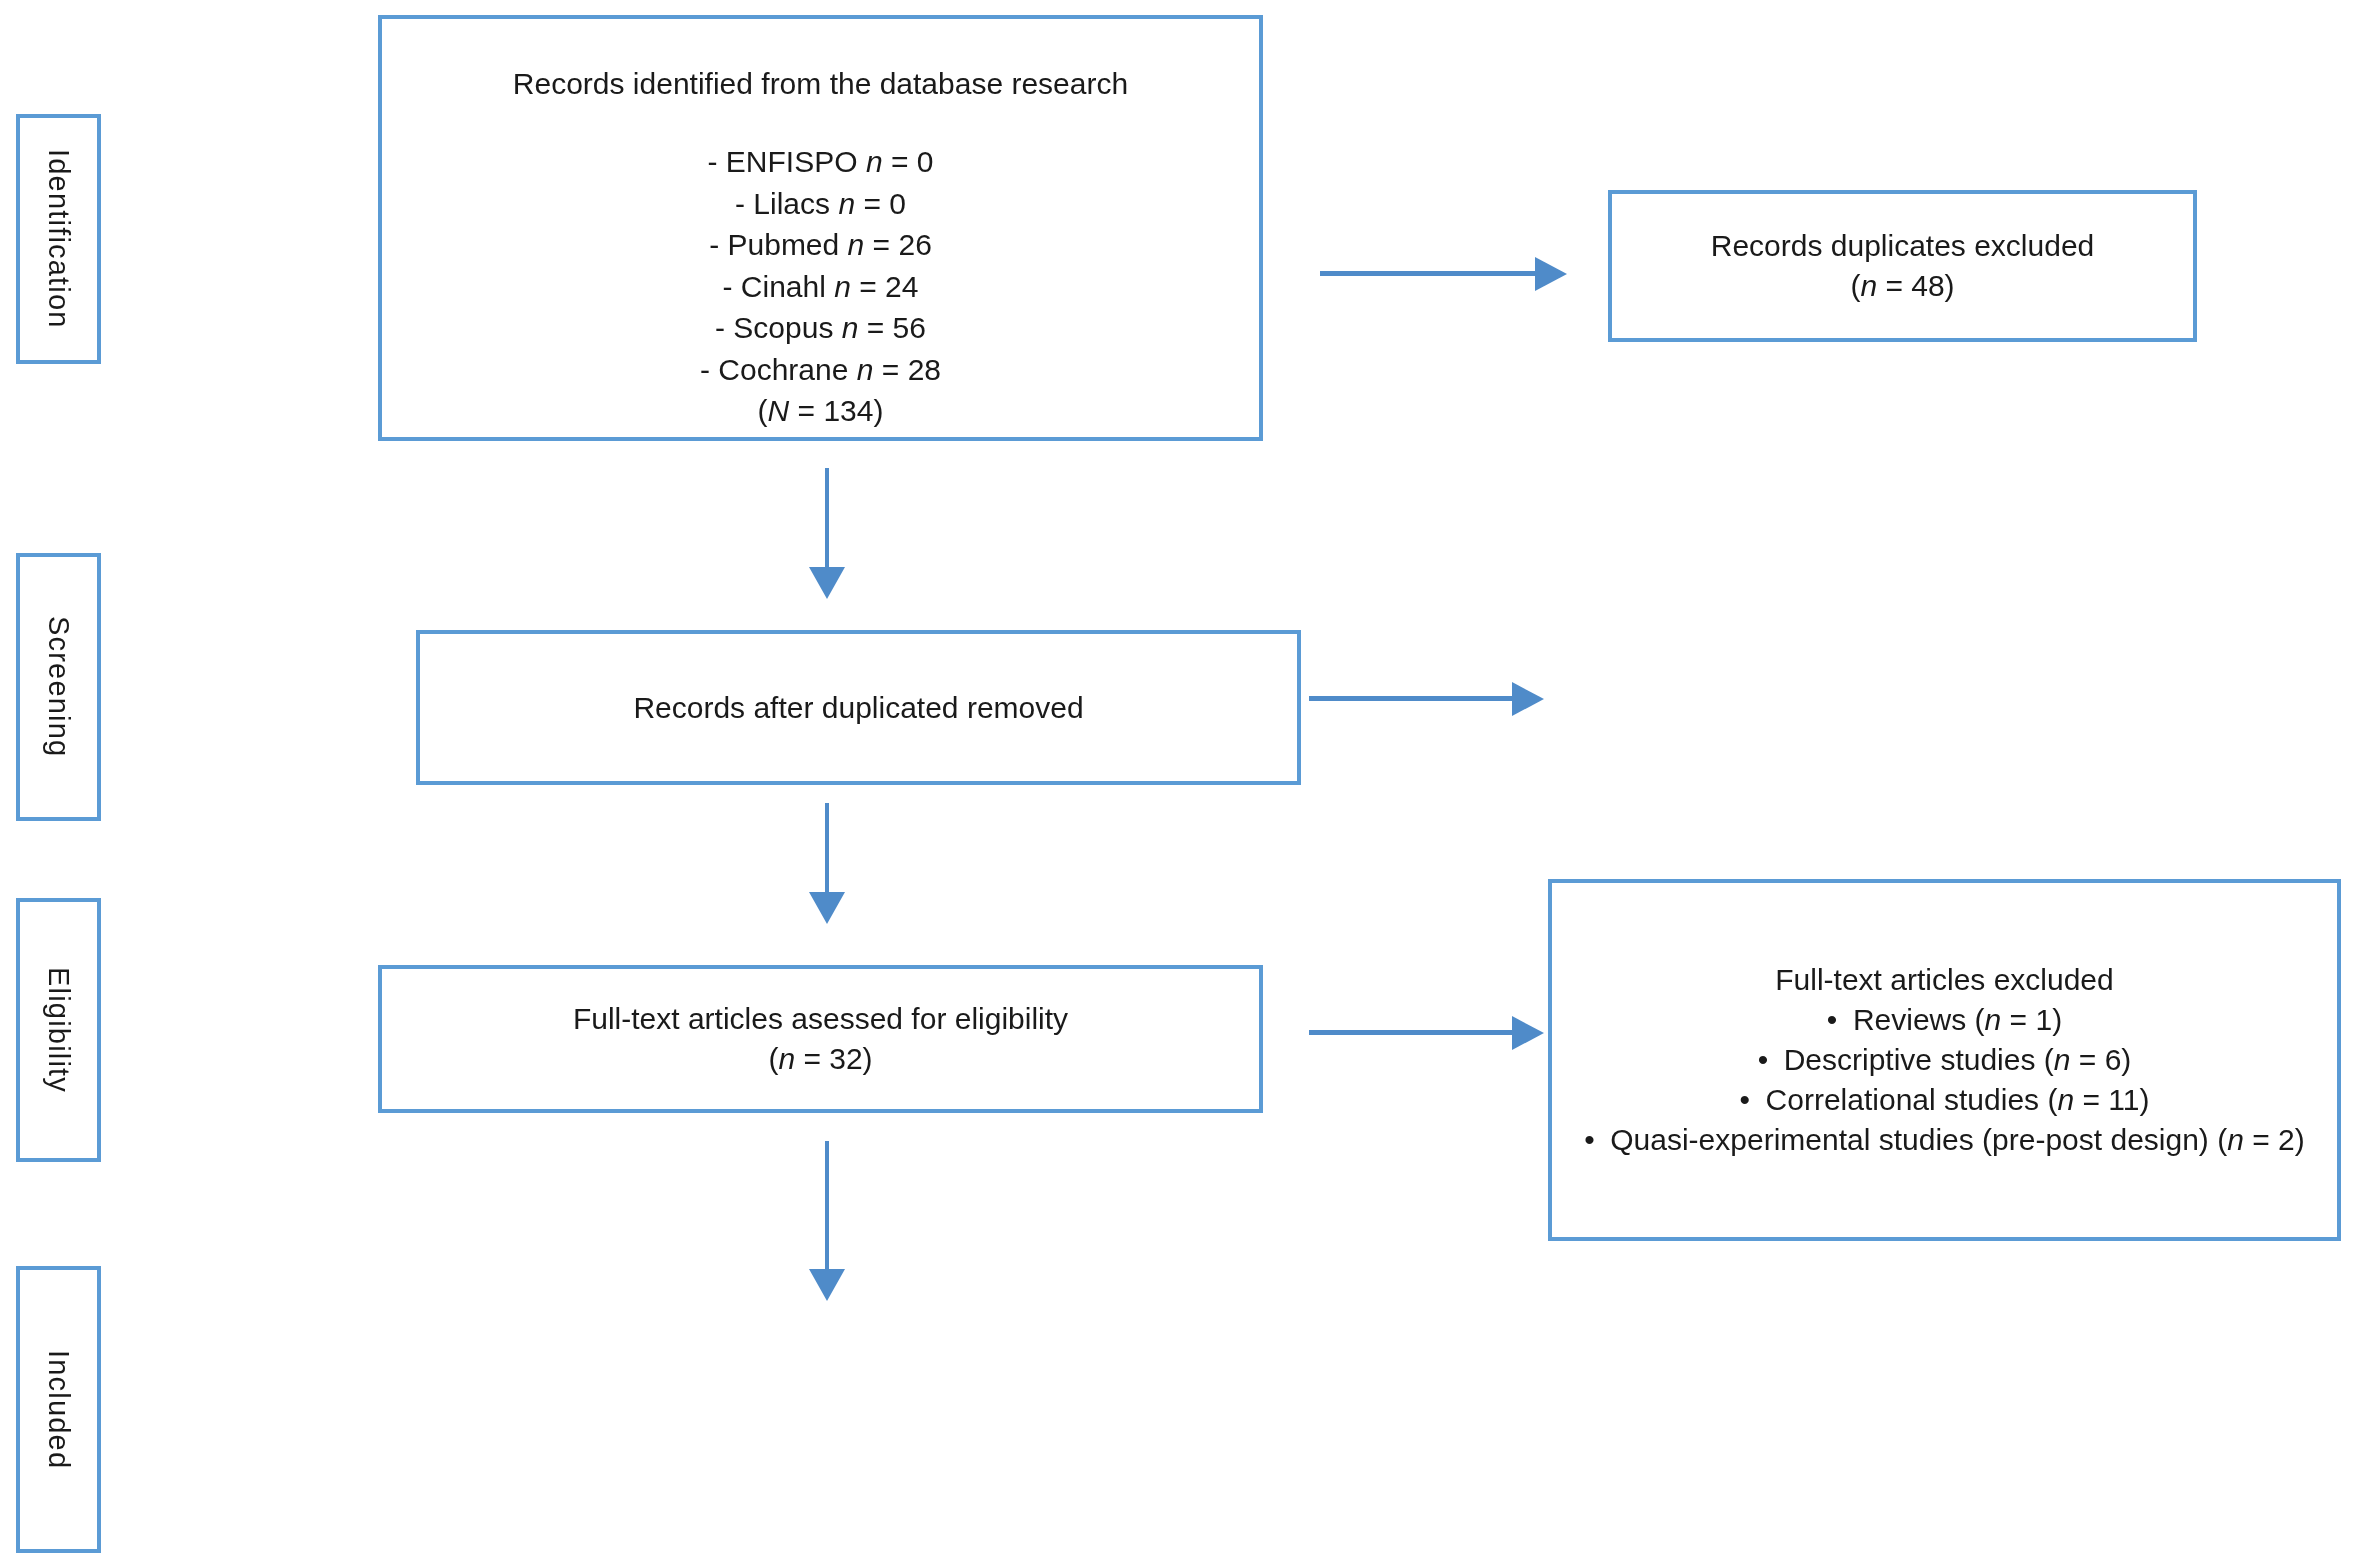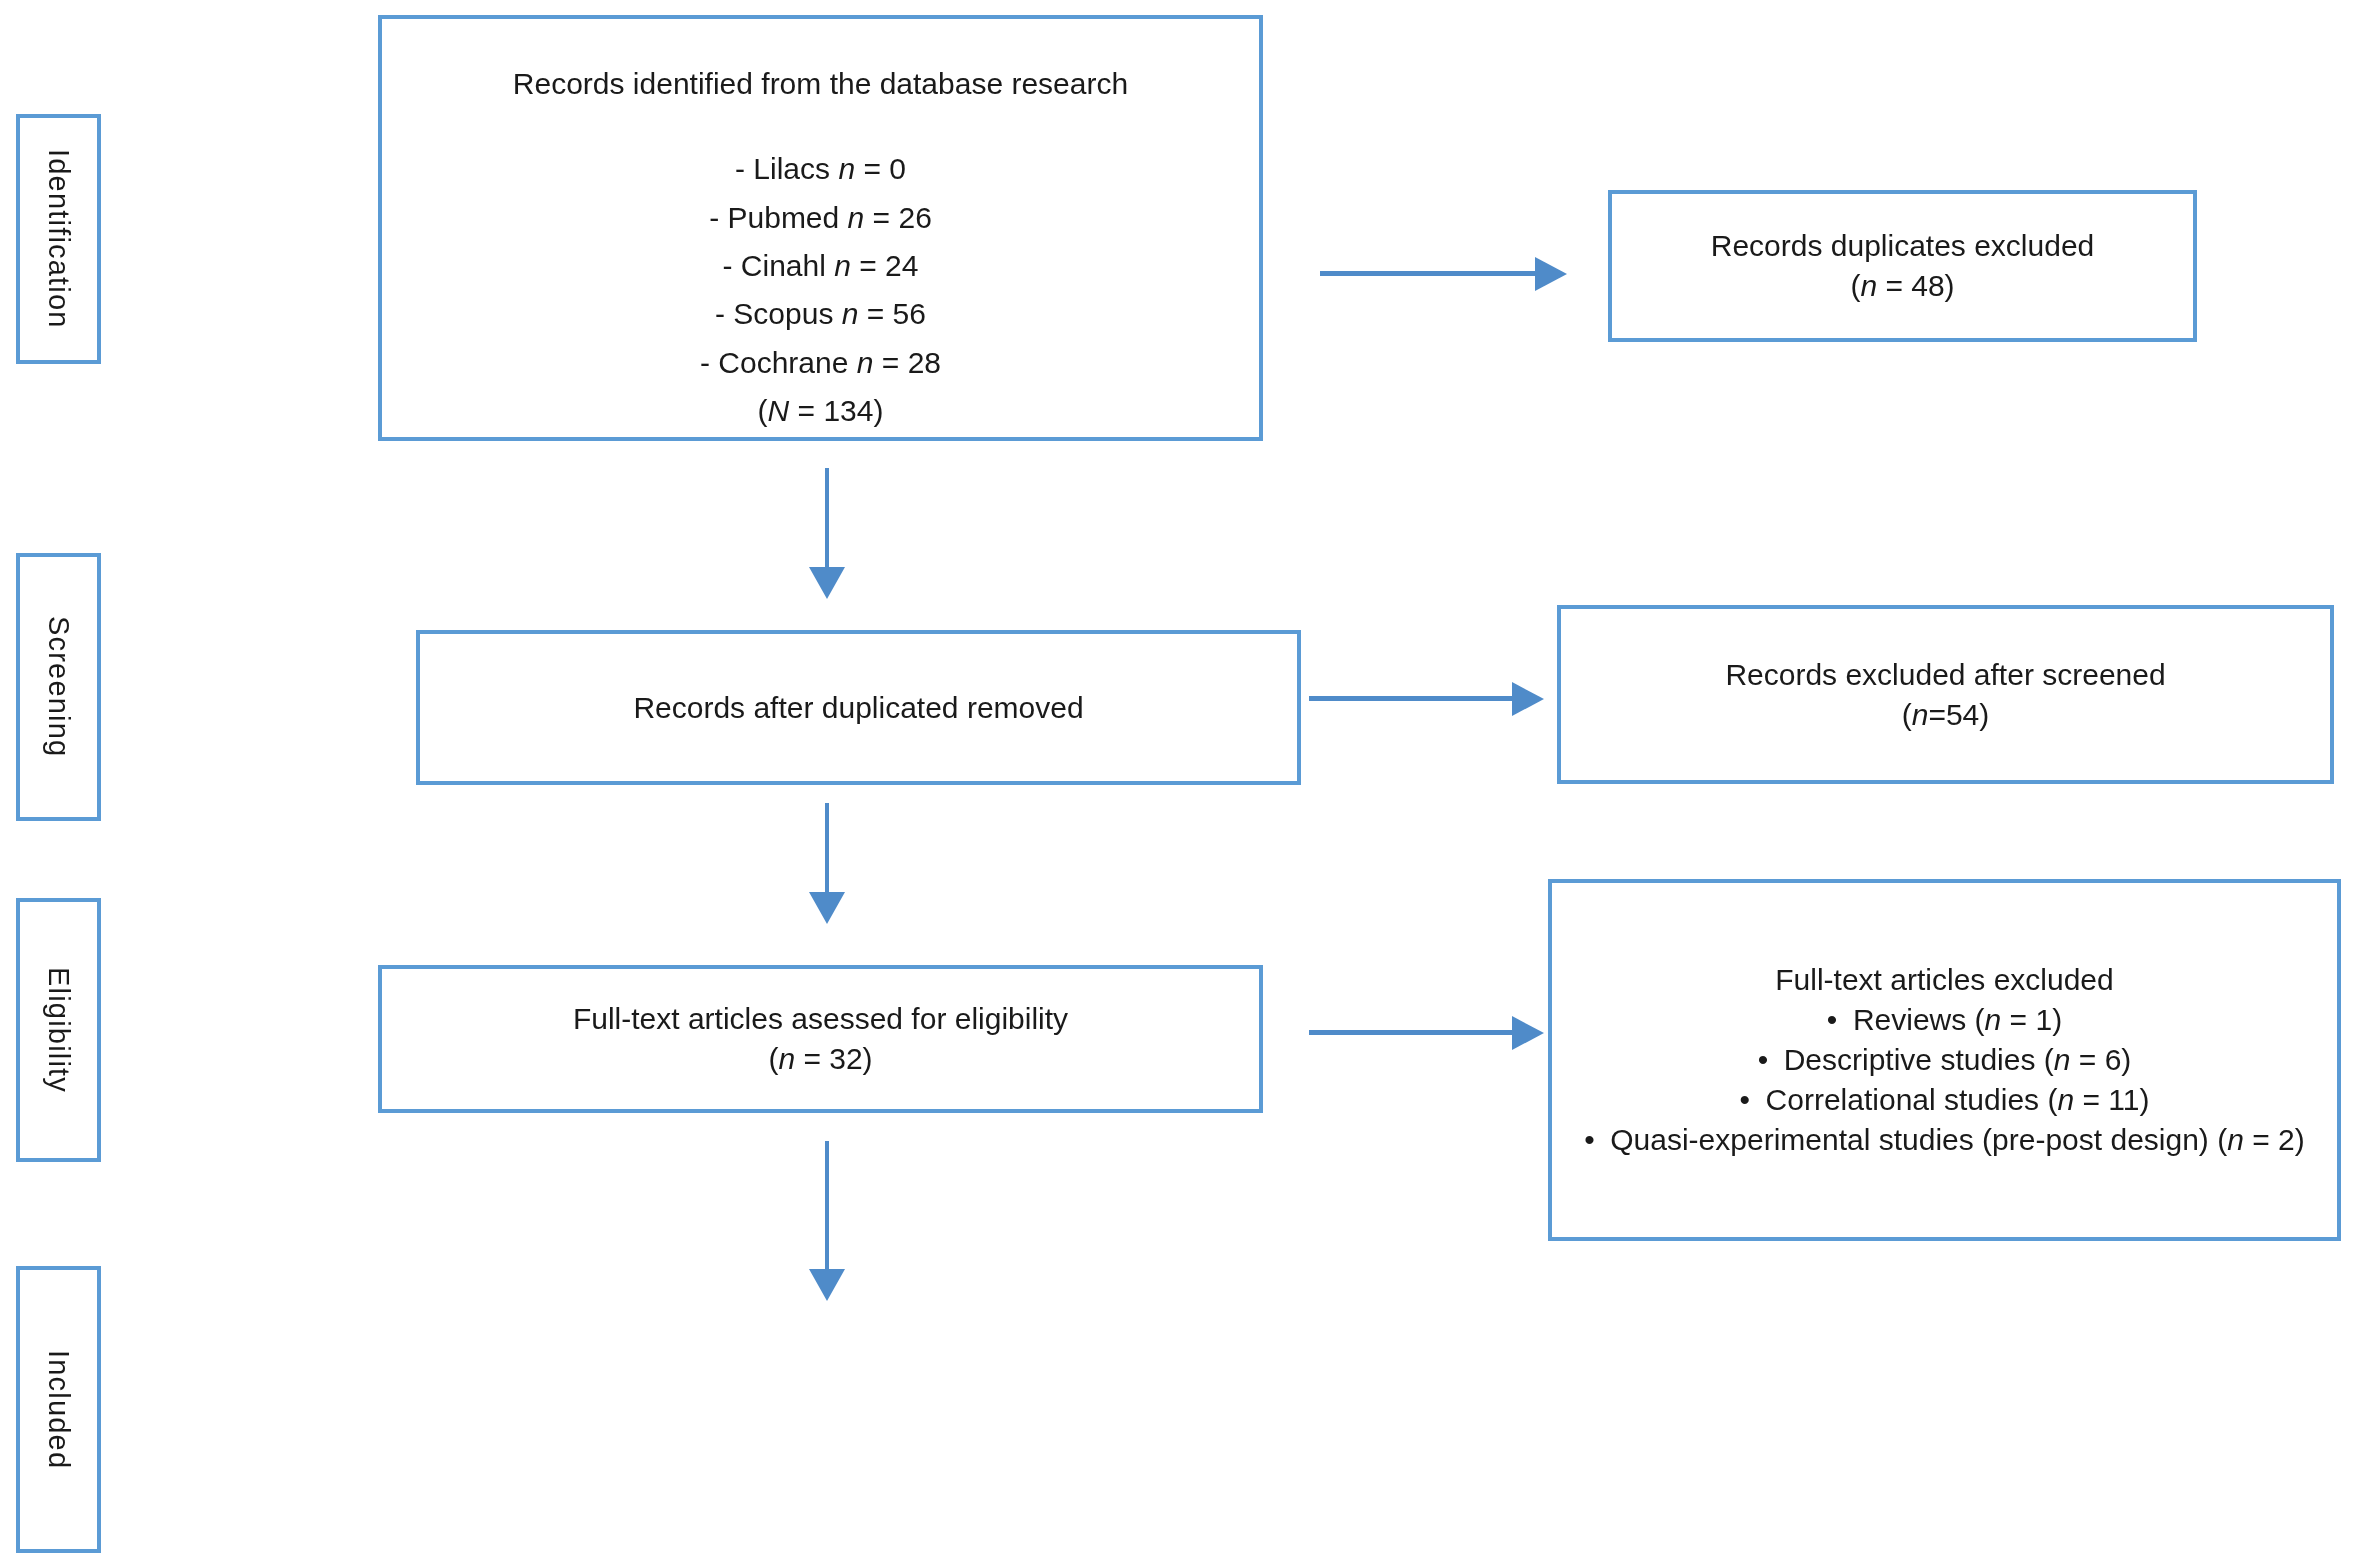--- a/index.html
+++ b/index.html
@@ -109,41 +109,38 @@
   </div>
   <div class="tab tab-eligibility">
     <span>Eligibility</span>
   </div>
   <div class="tab tab-included">
     <span>Included</span>
   </div>
 
   <div class="box top box-identified">
     <div class="box-title">Records identified from the database research</div>
+    <div>- ENFISPO <i>n</i> = 0</div>
     <div>- Lilacs <i>n</i> = 0</div>
     <div>- Pubmed <i>n</i> = 26</div>
     <div>- Cinahl <i>n</i> = 24</div>
     <div>- Scopus <i>n</i> = 56</div>
     <div>- Cochrane <i>n</i> = 28</div>
     <div>(<i>N</i> = 134)</div>
   </div>
 
   <div class="box box-duplicates-excluded">
     <div>Records duplicates excluded</div>
     <div>(<i>n</i> = 48)</div>
   </div>
 
   <div class="box box-after-duplicates">
     <div>Records after duplicated removed</div>
   </div>
 
-  <div class="box box-excluded-screened">
-    <div>Records excluded after screened</div>
-    <div>(<i>n</i>=54)</div>
-  </div>
 
   <div class="box box-fulltext-assessed">
     <div>Full-text articles asessed for eligibility</div>
     <div>(<i>n</i> = 32)</div>
   </div>
 
   <div class="box box-fulltext-excluded">
     <div>Full-text articles excluded</div>
     <div class="reason">Reviews (<i>n</i> = 1)</div>
     <div class="reason">Descriptive studies (<i>n</i> = 6)</div>

